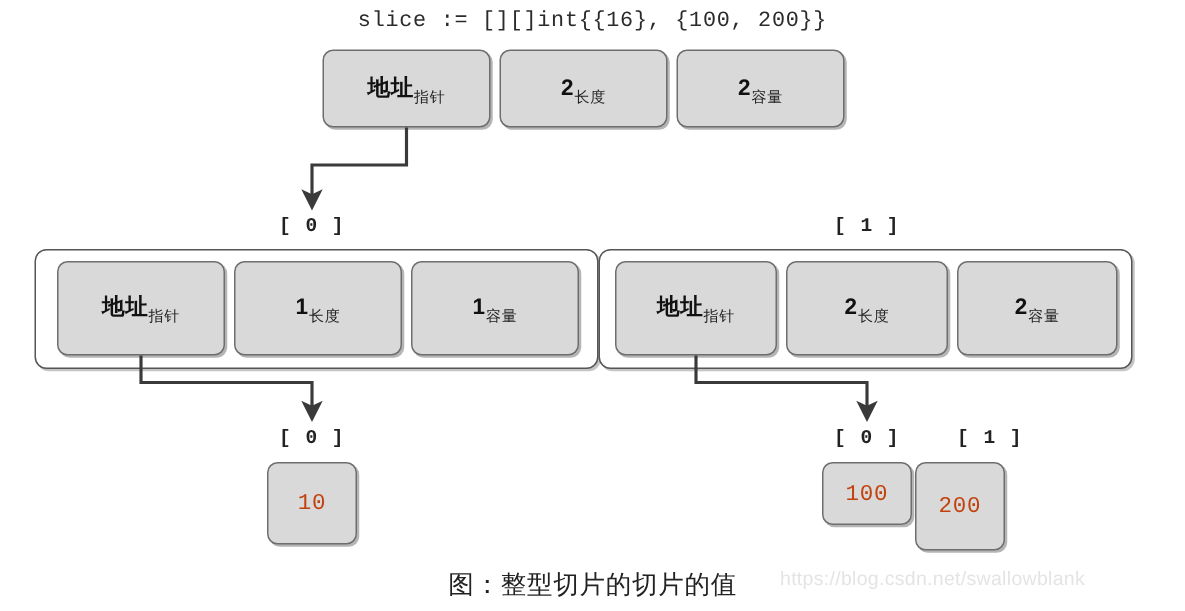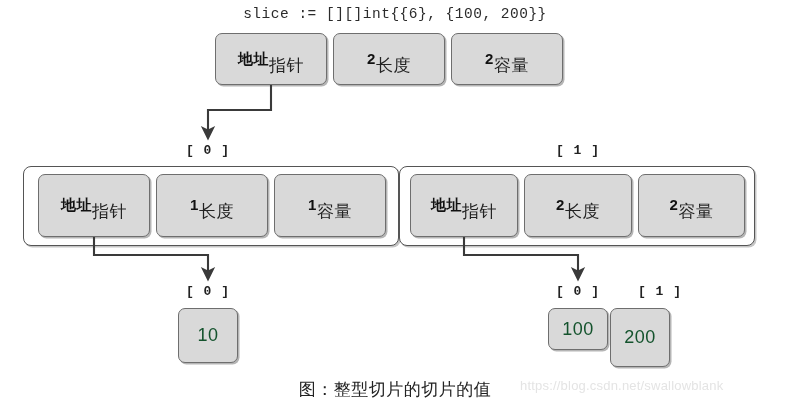--- a/index.html
+++ b/index.html
@@ -48,40 +48,41 @@
     justify-content: center;
     line-height: 1.12;
   }
   .cell .big {
     font-size: 15px;
     font-weight: 700;
     color: #111;
     letter-spacing: 0.5px;
   }
   .cell .small {
-    font-size: 17px;
+    font-size: 10px;
     font-weight: 400;
     color: #222;
     letter-spacing: 0.5px;
     margin-top: 13px;
     text-align: center;
   }
   .valuecell {
     box-sizing: border-box;
     background: #d9d9d9;
     border: 1.4px solid #6e6e6e;
     border-radius: 7px;
     box-shadow: 1.5px 1.5px 0 rgba(120,120,120,0.55);
     display: flex;
     align-items: center;
     justify-content: center;
-    font-size: 18px;
+    font-size: 15px;
     font-weight: 400;
-    color: #14532d;
-    letter-spacing: 0.5px;
+    color: #c2410c;
+    letter-spacing: 0.5px;
+    font-family: Liberation Mono, monospace;
   }
 
   
   .container-box {
     box-sizing: border-box;
     background: #ffffff;
     border: 1.4px solid #555;
     border-radius: 8px;
     box-shadow: 1.5px 1.5px 0 rgba(140,140,140,0.5);
   }
@@ -120,21 +121,21 @@
     width: 790px;
     height: 407px;
     pointer-events: none;
   }
 </style>
 </head>
 <body>
 
 <div id="stage">
 
-  <div class="abs code-line">slice := [][]int{{6}, {100, 200}}</div>
+  <div class="abs code-line">slice := [][]int{{16}, {100, 200}}</div>
 
   <div class="abs cell" style="left:215px; top:33px; width:112px; height:52px;">
     <span class="big">地址</span>
     <span class="small">指针</span>
   </div>
   <div class="abs cell" style="left:333px; top:33px; width:112px; height:52px;">
     <span class="big">2</span>
     <span class="small">长度</span>
   </div>
   <div class="abs cell" style="left:451px; top:33px; width:112px; height:52px;">

